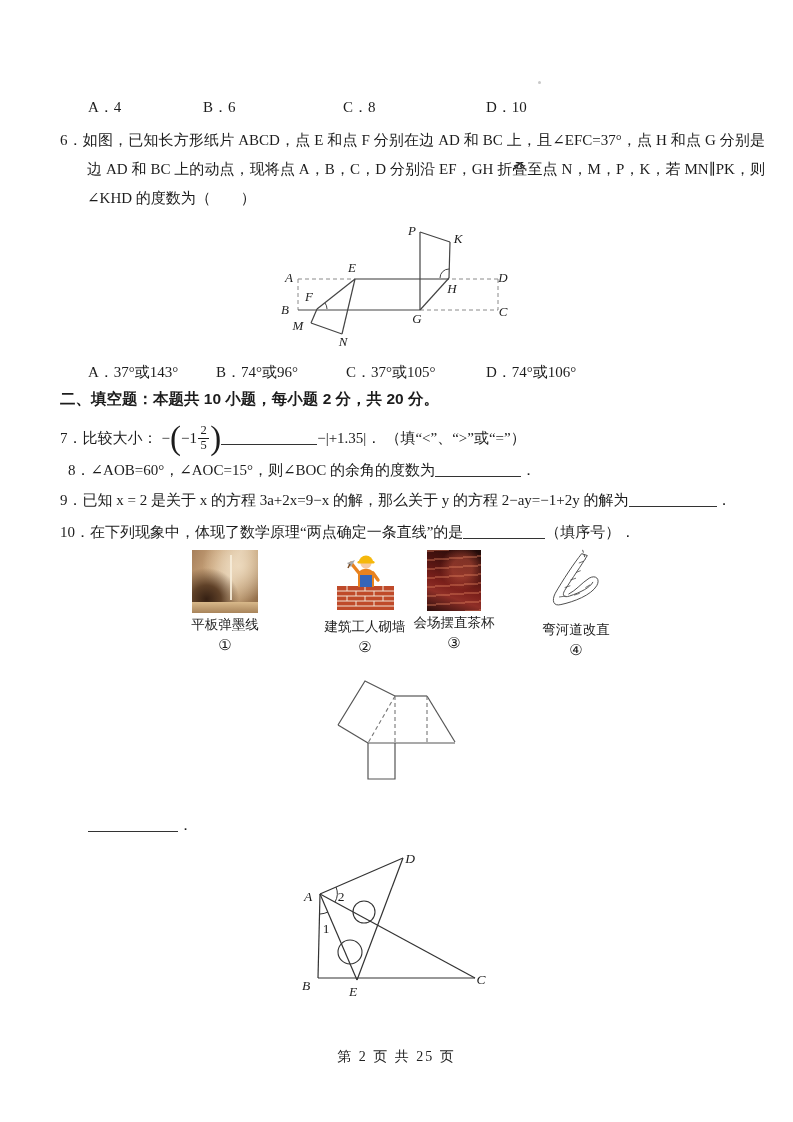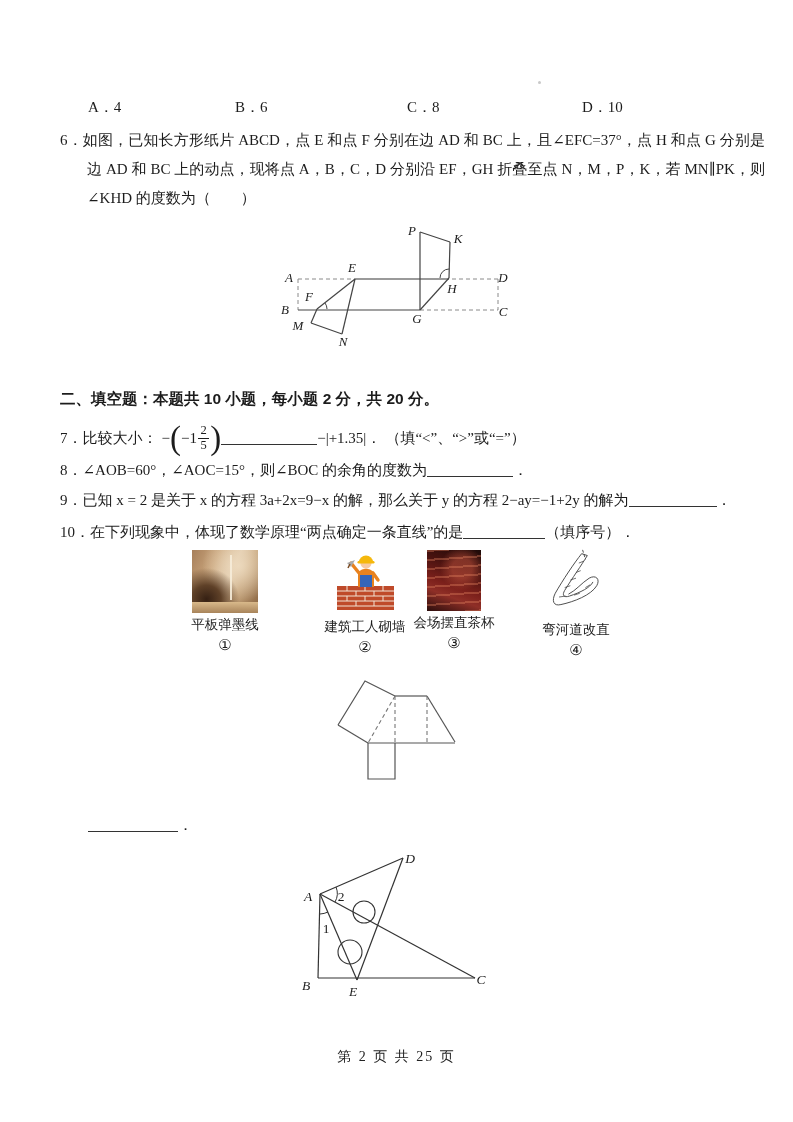--- a/index.html
+++ b/index.html
@@ -43,21 +43,21 @@
   .speck{width:3px;height:3px;border-radius:50%;background:#c9c9c9;}
   svg text{font-family:"Liberation Serif","DejaVu Serif",serif;}
 </style>
 </head>
 <body>
 
 <div class="page">
 
   <div class="abs speck" style="left:538px;top:81px;"></div>
 
-  <div class="abs optrow" style="left:88px;top:97px;gap:32px;">
+  <div class="abs optrow" style="left:88px;top:97px;">
     <span style="width:115px">A．4</span>
     <span style="width:140px">B．6</span>
     <span style="width:143px">C．8</span>
     <span>D．10</span>
   </div>
 
   <div class="abs qtext hang" style="left:60px;top:126px;width:678px;">6．如图，已知长方形纸片 ABCD，点 E 和点 F 分别在边 AD 和 BC 上，且∠EFC=37°，点 H 和点 G 分别是边 AD 和 BC 上的动点，现将点 A，B，C，D 分别沿 EF，GH 折叠至点 N，M，P，K，若 MN∥PK，则∠KHD 的度数为（　　）</div>
 
   <svg class="abs" style="left:278px;top:220px;" width="235" height="132" viewBox="278 220 235 132">
     <g stroke="#8a8a8a" stroke-width="1" stroke-dasharray="4,3" fill="none">
@@ -91,40 +91,46 @@
       <text x="309" y="301">F</text>
       <text x="417" y="323">G</text>
       <text x="452" y="293">H</text>
       <text x="298" y="330">M</text>
       <text x="343" y="346">N</text>
       <text x="412" y="235">P</text>
       <text x="458" y="243">K</text>
     </g>
   </svg>
 
+  <div class="abs optrow" style="left:88px;top:362px;">
+    <span style="width:128px">A．37°或143°</span>
+    <span style="width:130px">B．74°或96°</span>
+    <span style="width:140px">C．37°或105°</span>
+    <span>D．74°或106°</span>
+  </div>
 
   <div class="abs sechead" style="left:60px;top:389px;">二、填空题：本题共 10 小题，每小题 2 分，共 20 分。</div>
 
   <div class="abs" style="left:60px;top:416px;height:44px;display:flex;align-items:center;font-size:15px;">
     <span>7．</span>
     <span>比较大小：</span>
     <span style="margin-left:4px">−</span>
     <span class="bigparen">(</span>
     <span>−1</span>
     <span class="frac">
       <span class="fn">2</span>
       <span>5</span>
     </span>
     <span class="bigparen">)</span>
     <span class="blank" style="width:96px"></span>
     <span>−|+1.35|．</span>
     <span style="margin-left:4px">（填“&lt;”、“&gt;”或“=”）</span>
   </div>
 
-  <div class="abs qtext" style="left:60px;top:456px;width:680px;">
+  <div class="abs qtext" style="left:68px;top:456px;width:680px;">
     <span>8．</span><span>∠AOB=60°，∠AOC=15°，则∠BOC 的余角的度数为</span><span class="blank" style="width:86px"></span><span>．</span>
   </div>
 
   <div class="abs qtext" style="left:60px;top:486px;width:690px;">
     <span>9．</span><span>已知 x = 2 是关于 x 的方程 3a+2x=9−x 的解，那么关于 y 的方程 2−ay=−1+2y 的解为</span><span class="blank" style="width:88px"></span><span>．</span>
   </div>
 
   <div class="abs qtext" style="left:60px;top:518px;width:680px;">
     <span>10．</span><span>在下列现象中，体现了数学原理“两点确定一条直线”的是</span><span class="blank" style="width:82px"></span><span>（填序号）．</span>
   </div>

